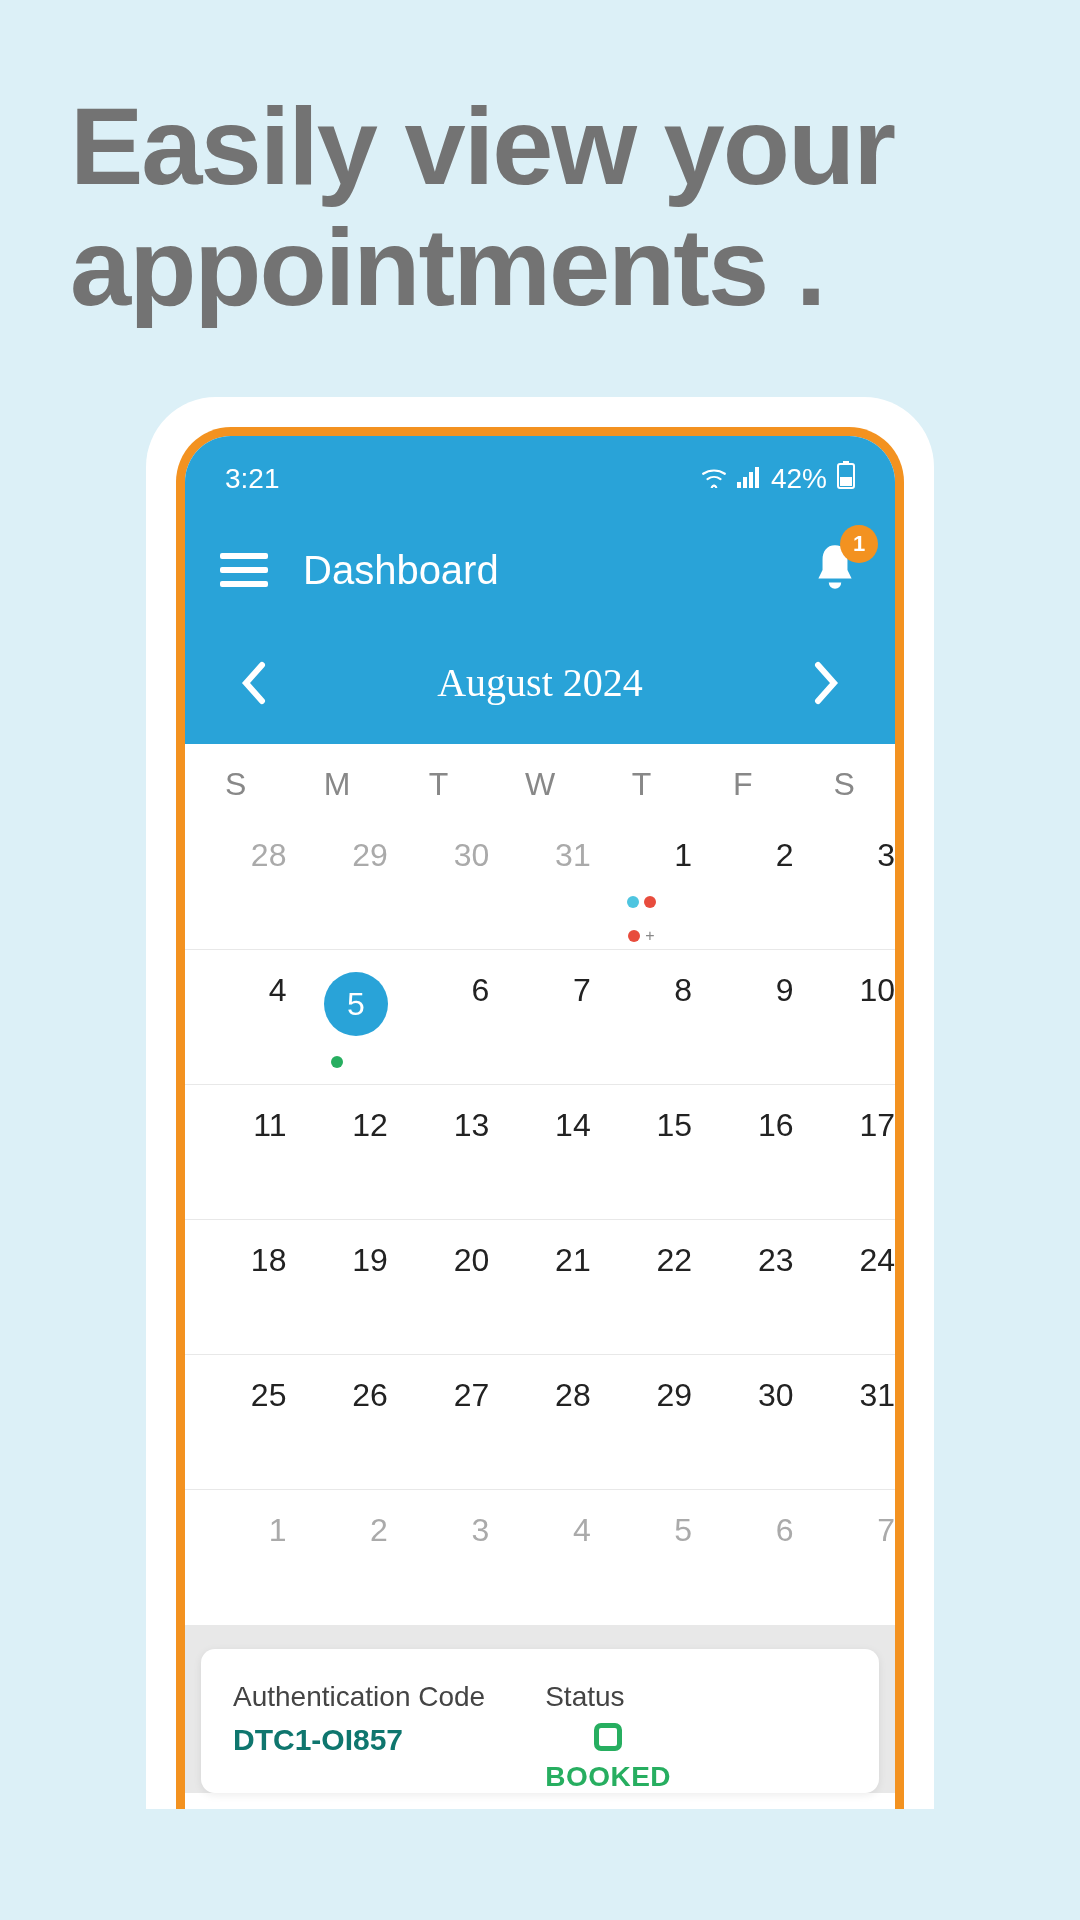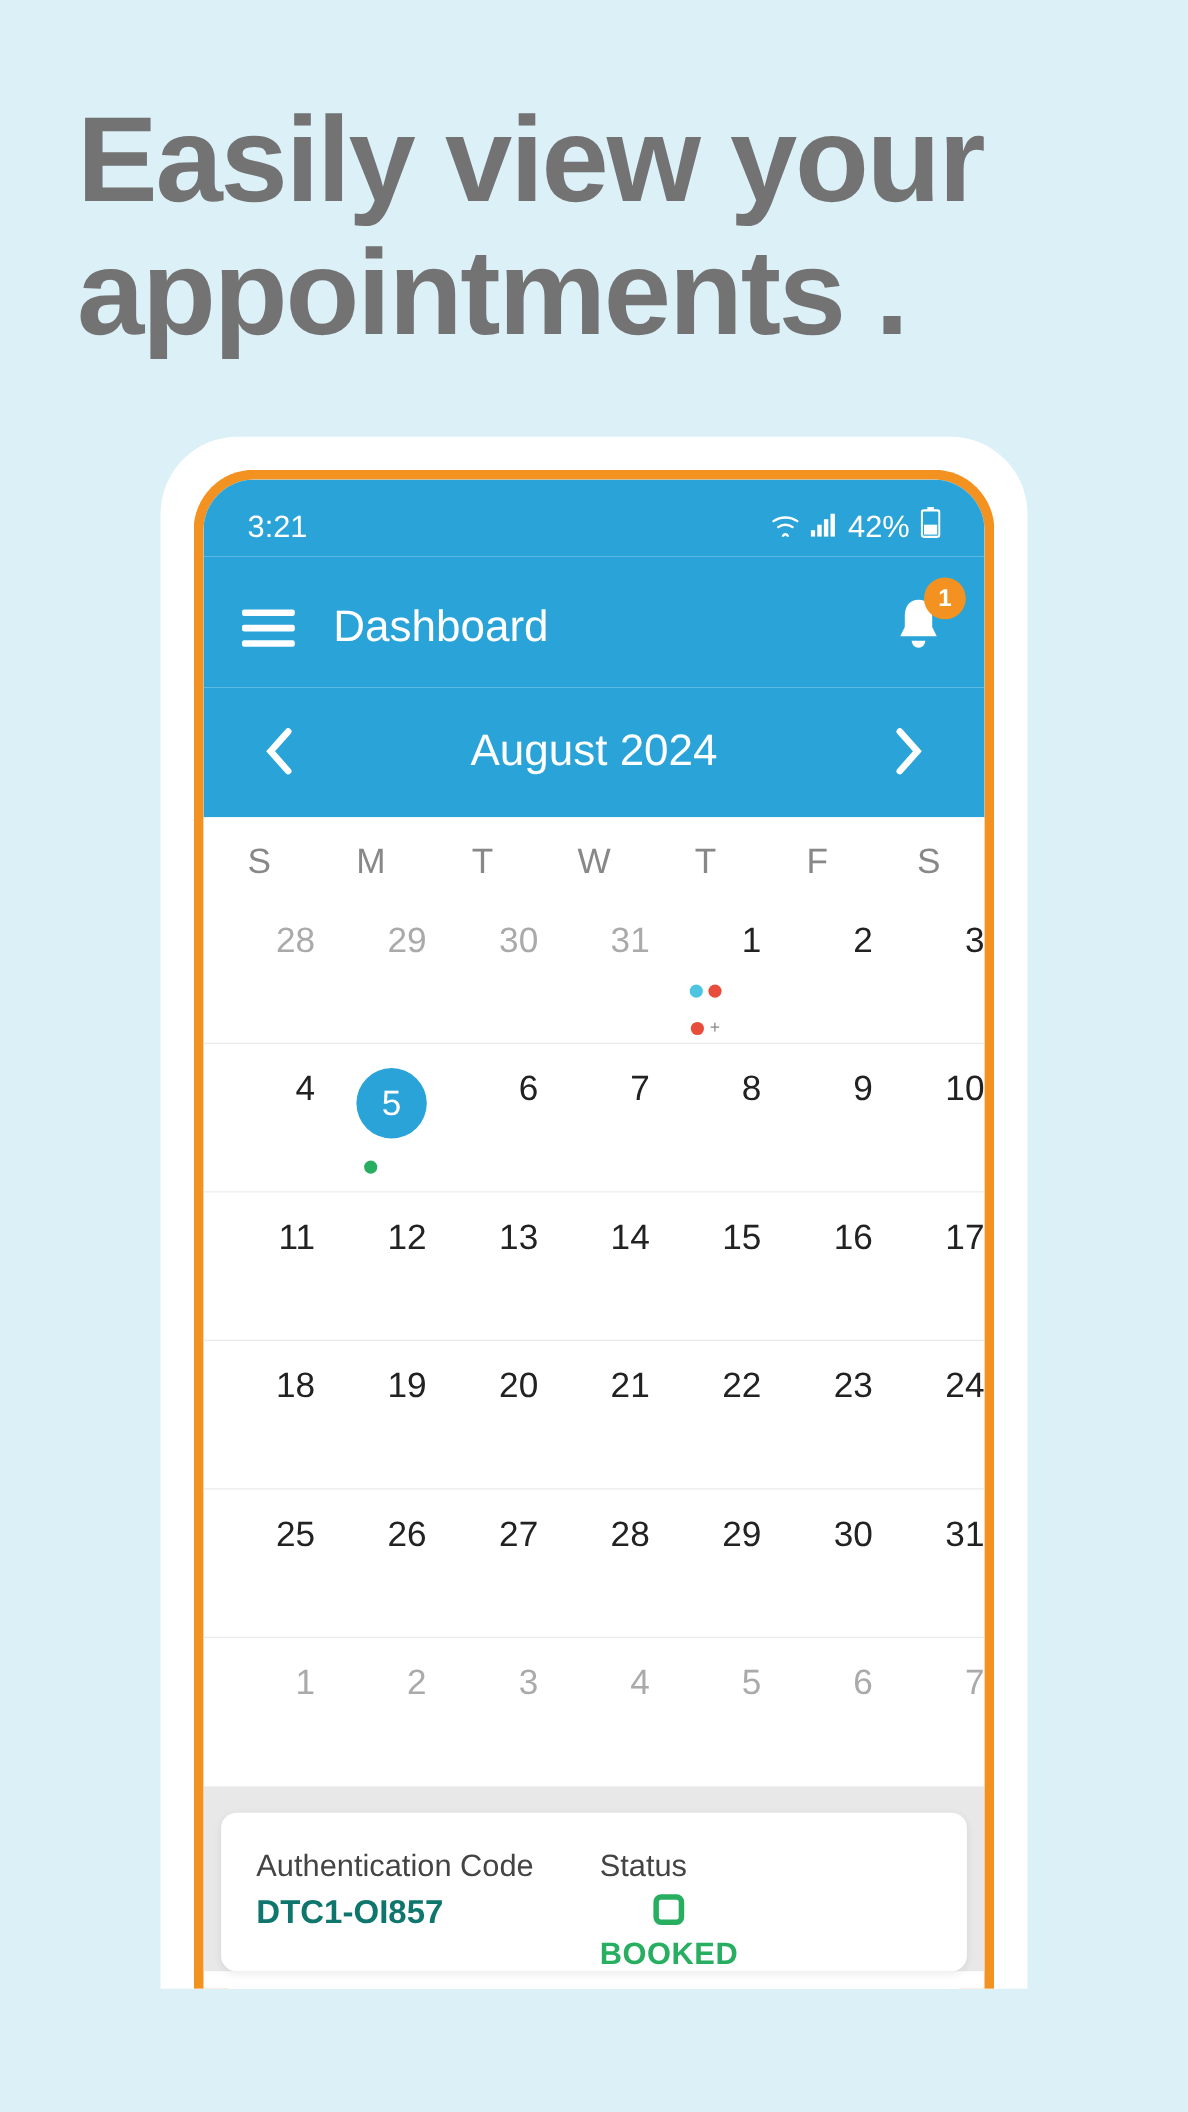--- a/index.html
+++ b/index.html
@@ -67,20 +67,21 @@
       display: flex; align-items: center; justify-content: center;
       font-size: 22px; font-weight: 700;
     }
     .month-nav {
       background: #29a3d8;
       color: #fff;
       display: flex;
       align-items: center;
       justify-content: space-between;
       padding: 35px 55px 38px;
+      font-family: Liberation Serif, serif;
     }
     .month-label { font-size: 40px; font-weight: 400; }
     .chevron { cursor: pointer; width: 26px; height: 44px; display: flex; align-items: center; }
     .calendar { background: #fff; }
     .day-headers {
       display: grid;
       grid-template-columns: repeat(7, 1fr);
       text-align: center;
       padding: 22px 0 12px;
     }

